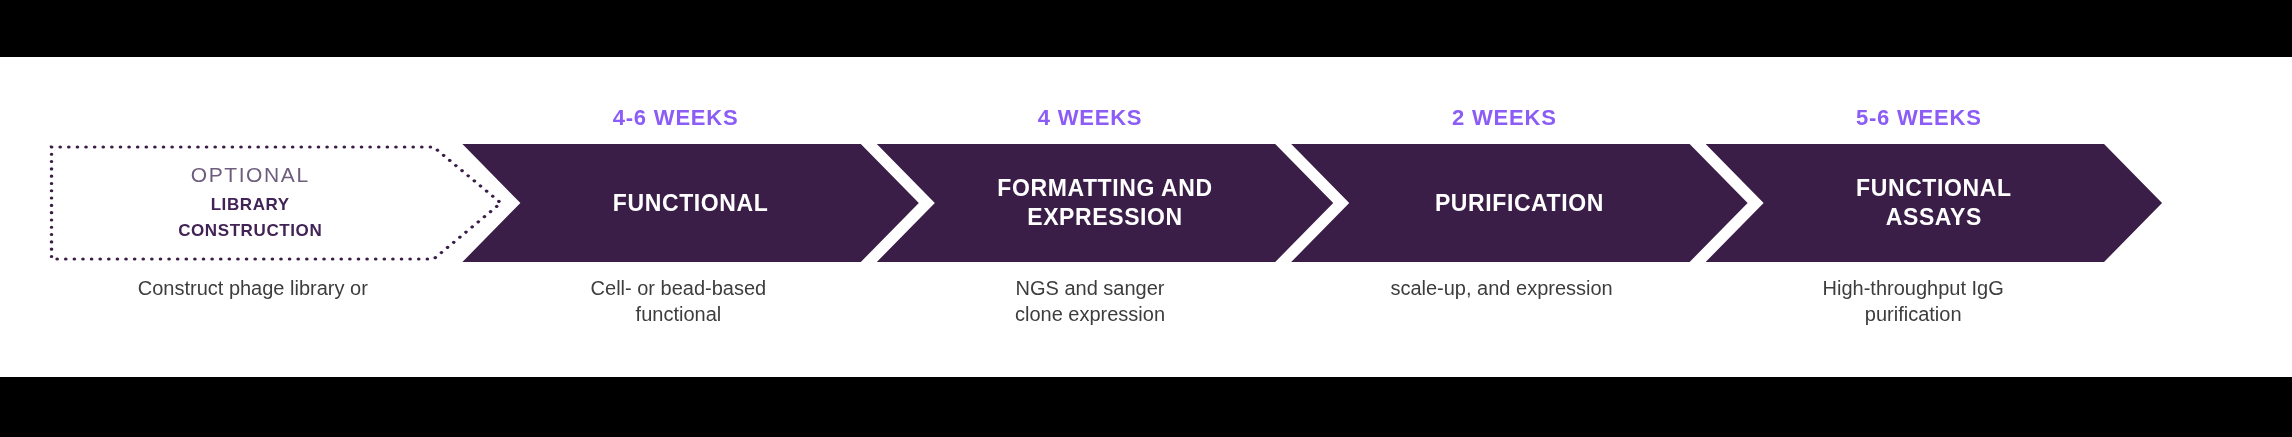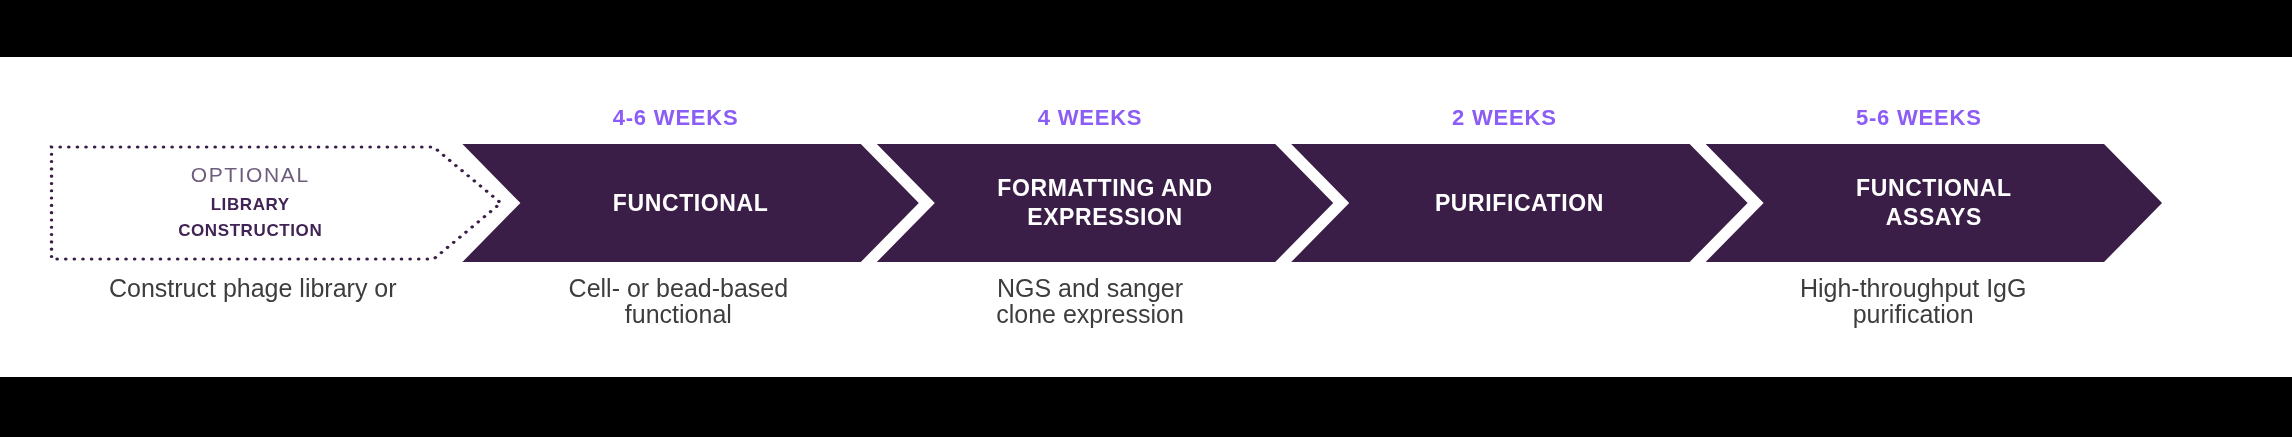--- a/index.html
+++ b/index.html
@@ -79,21 +79,21 @@
 
   
   .descs-row { top: 218px; height: 70px; }
   .desc-cell {
     display: flex; align-items: flex-start; justify-content: center;
     padding-right: 44px;
   }
   .desc-cell.first { padding-right: 58px; }
   .desc-text {
     color: #3D3D3D;
-    font-size: 25px; line-height: 26px;
+    font-size: 20px; line-height: 26px;
     text-align: center; white-space: nowrap;
   }
 </style>
 </head>
 <body>
 
 <div class="canvas">
   <div class="band">
 
     <div class="row weeks-row">
@@ -159,20 +159,21 @@
         </div>
       </div>
       <div class="cell desc-cell">
         <div class="desc-text">
           <div>NGS and sanger</div>
           <div>clone expression</div>
         </div>
       </div>
       <div class="cell desc-cell">
         <div class="desc-text">
+          <div>scale-up, and expression</div>
         </div>
       </div>
       <div class="cell desc-cell">
         <div class="desc-text">
           <div>High-throughput IgG</div>
           <div>purification</div>
         </div>
       </div>
     </div>
 

